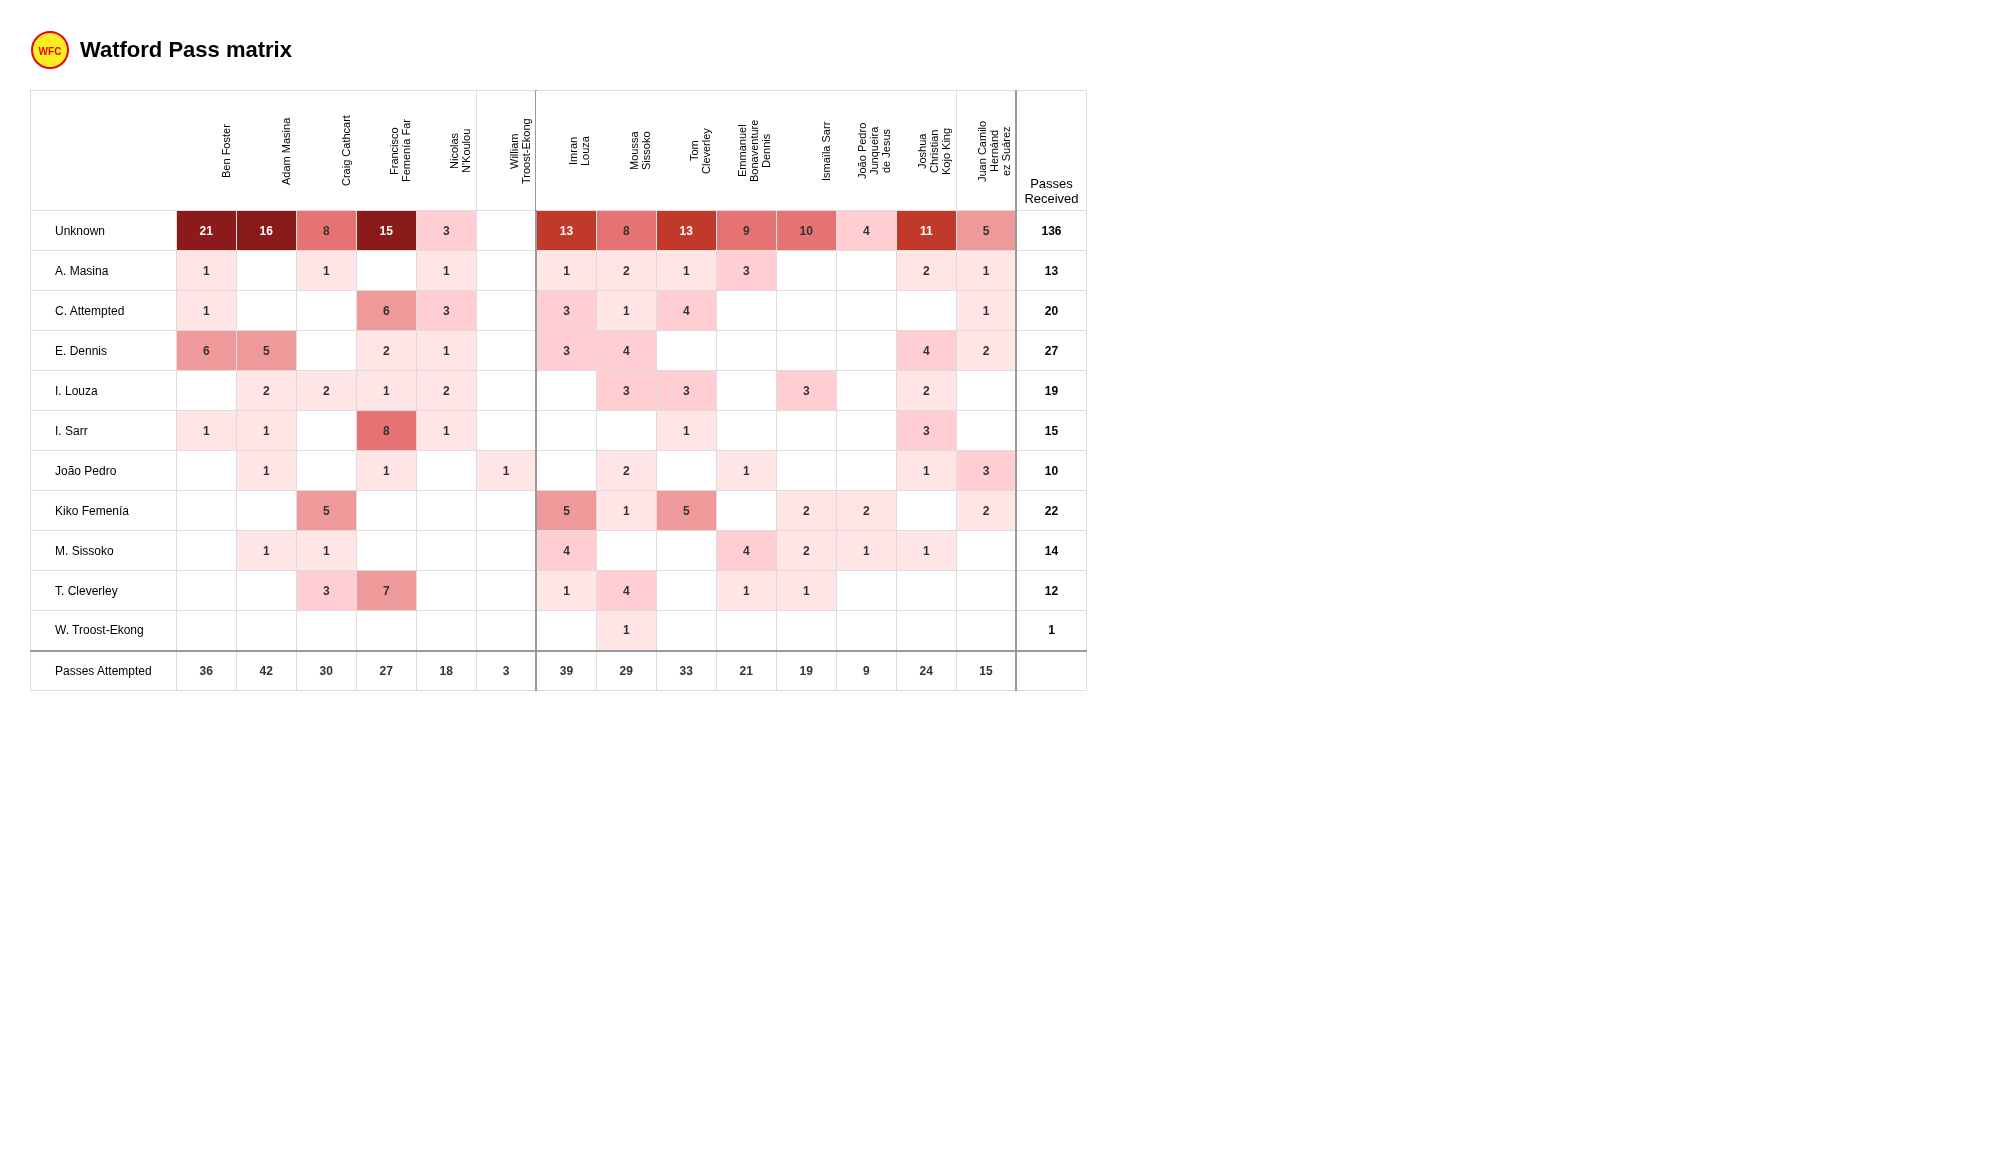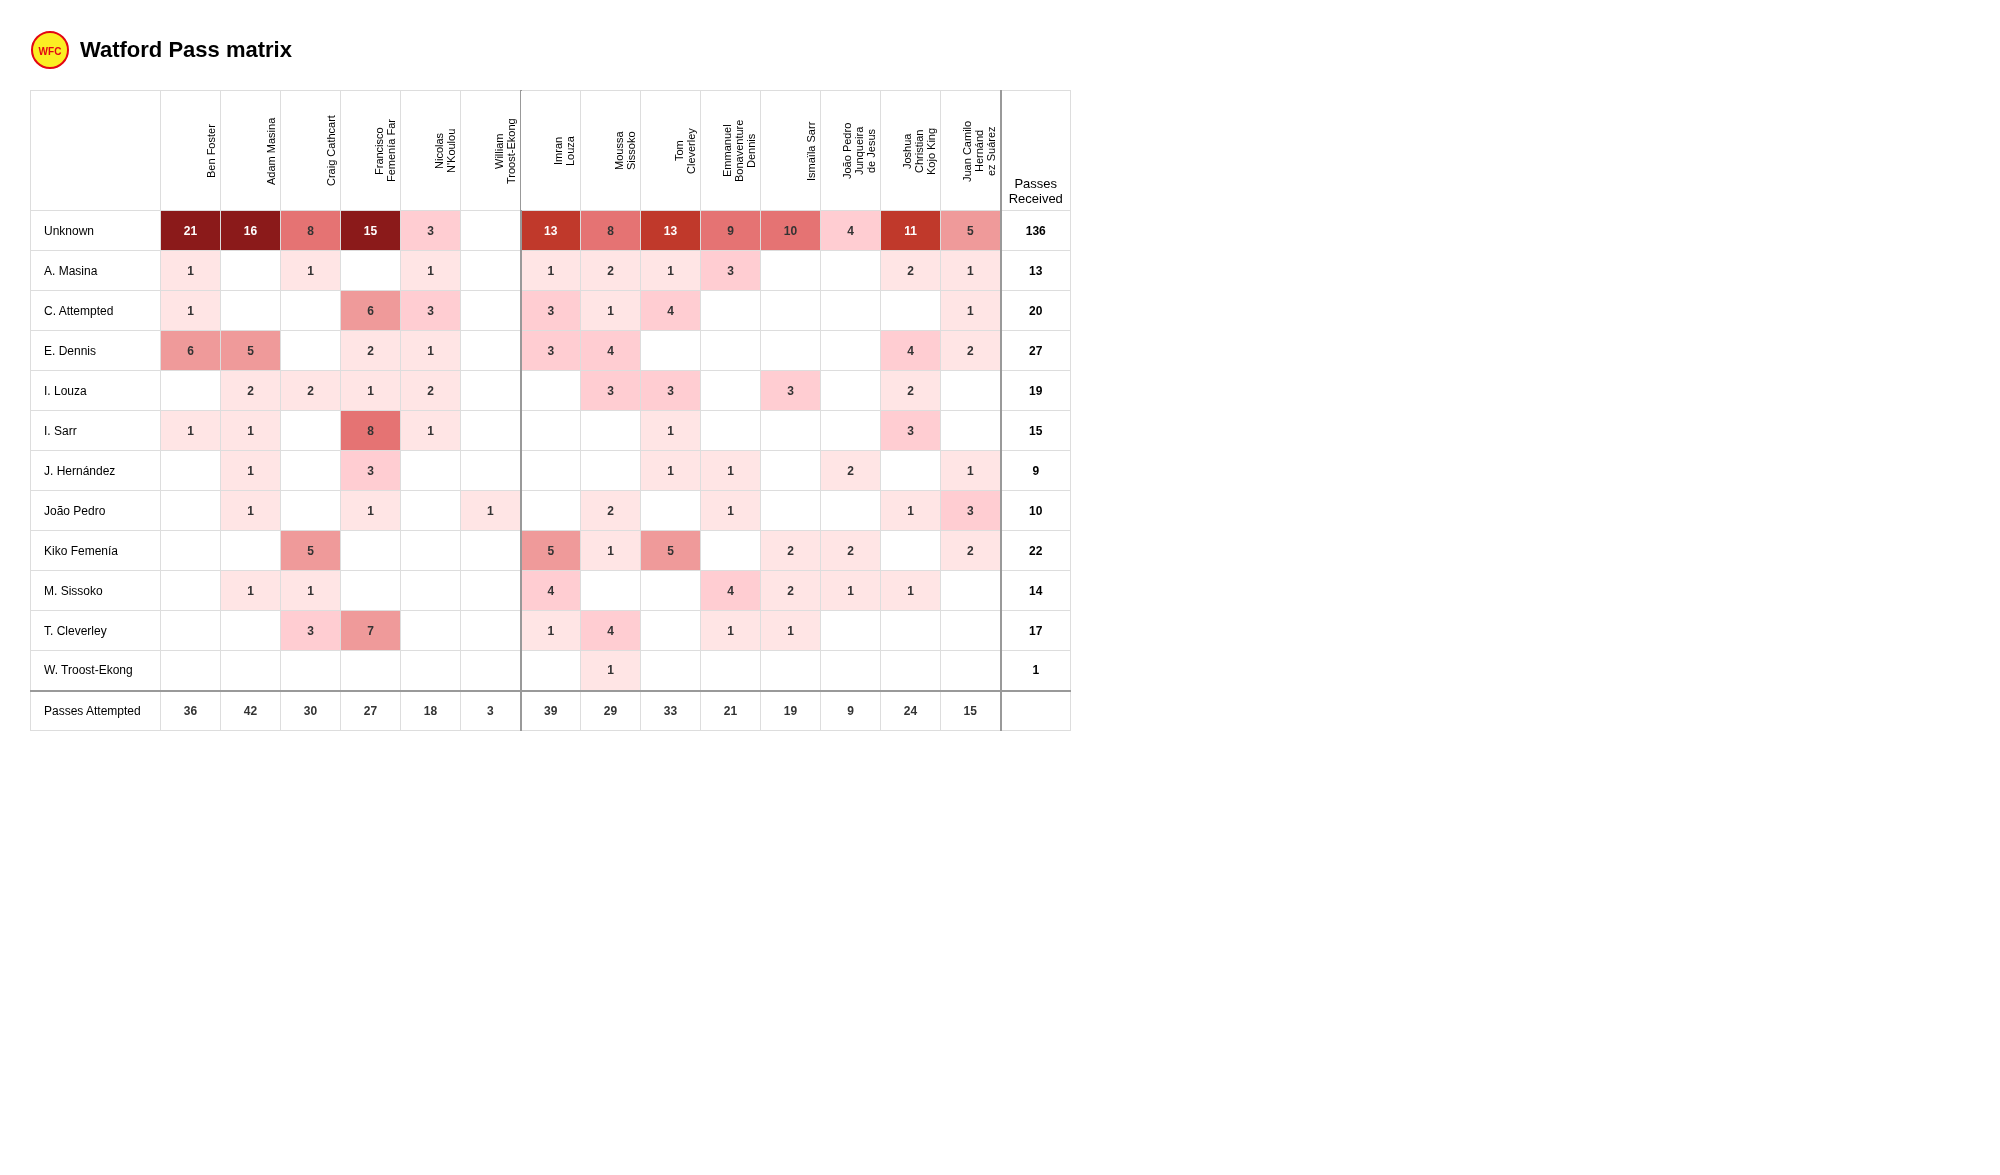--- a/index.html
+++ b/index.html
@@ -44,21 +44,21 @@
       font-size: 11px;
       font-weight: normal;
       padding: 8px 4px;
       width: 60px;
       height: 120px;
       vertical-align: bottom;
       background: #fff;
     }
     .row-header {
       text-align: left;
-      padding: 4px 13px;
+      padding: 4px 24px;
       white-space: nowrap;
       font-size: 12px;
       min-width: 130px;
       background: #fff;
     }
     .cell {
       width: 60px;
       height: 40px;
       font-size: 12px;
       font-weight: bold;
@@ -209,46 +209,28 @@
           <td class="cell" style="background-color: rgb(255, 255, 255);"></td>
           <td class="cell" style="background-color: rgb(255, 229, 229); color: rgb(51, 51, 51);">1</td>
           <td class="cell" style="background-color: rgb(255, 255, 255);"></td>
           <td class="cell" style="background-color: rgb(255, 255, 255);"></td>
           <td class="cell" style="background-color: rgb(255, 255, 255);"></td>
           <td class="cell" style="background-color: rgb(255, 205, 210); color: rgb(51, 51, 51);">3</td>
           <td class="cell" style="background-color: rgb(255, 255, 255);"></td>
           <td class="passes-value" style="border-left: 2px solid rgb(153, 153, 153);">15</td>
         </tr>
         <tr>
-          <td class="row-header">J. Hernández</td>
-          <td class="cell" style="background-color: rgb(255, 255, 255);"></td>
-          <td class="cell" style="background-color: rgb(255, 229, 229); color: rgb(51, 51, 51);">1</td>
-          <td class="cell" style="background-color: rgb(255, 255, 255);"></td>
-          <td class="cell" style="background-color: rgb(255, 205, 210); color: rgb(51, 51, 51);">3</td>
-          <td class="cell" style="background-color: rgb(255, 255, 255);"></td>
-          <td class="cell" style="background-color: rgb(255, 255, 255);"></td>
+          <td class="row-header">João Pedro</td>
+          <td class="cell" style="background-color: rgb(255, 255, 255);"></td>
+          <td class="cell" style="background-color: rgb(255, 229, 229); color: rgb(51, 51, 51);">1</td>
+          <td class="cell" style="background-color: rgb(255, 255, 255);"></td>
+          <td class="cell" style="background-color: rgb(255, 229, 229); color: rgb(51, 51, 51);">1</td>
+          <td class="cell" style="background-color: rgb(255, 255, 255);"></td>
+          <td class="cell" style="background-color: rgb(255, 229, 229); color: rgb(51, 51, 51);">1</td>
           <td class="cell" style="border-left: 2px solid rgb(153, 153, 153); background-color: rgb(255, 255, 255);"></td>
-          <td class="cell" style="background-color: rgb(255, 255, 255);"></td>
-          <td class="cell" style="background-color: rgb(255, 229, 229); color: rgb(51, 51, 51);">1</td>
-          <td class="cell" style="background-color: rgb(255, 229, 229); color: rgb(51, 51, 51);">1</td>
-          <td class="cell" style="background-color: rgb(255, 255, 255);"></td>
-          <td class="cell" style="background-color: rgb(255, 229, 229); color: rgb(51, 51, 51);">2</td>
-          <td class="cell" style="background-color: rgb(255, 255, 255);"></td>
-          <td class="cell" style="background-color: rgb(255, 229, 229); color: rgb(51, 51, 51);">1</td>
-          <td class="passes-value" style="border-left: 2px solid rgb(153, 153, 153);">9</td>
-        </tr>
-        <tr>
-          <td class="row-header">João Pedro</td>
-          <td class="cell" style="background-color: rgb(255, 255, 255);"></td>
-          <td class="cell" style="background-color: rgb(255, 229, 229); color: rgb(51, 51, 51);">1</td>
-          <td class="cell" style="background-color: rgb(255, 255, 255);"></td>
-          <td class="cell" style="background-color: rgb(255, 229, 229); color: rgb(51, 51, 51);">1</td>
-          <td class="cell" style="background-color: rgb(255, 255, 255);"></td>
-          <td class="cell" style="background-color: rgb(255, 229, 229); color: rgb(51, 51, 51);">1</td>
-          <td class="cell" style="border-left: 2px solid rgb(153, 153, 153); background-color: rgb(255, 255, 255);"></td>
           <td class="cell" style="background-color: rgb(255, 229, 229); color: rgb(51, 51, 51);">2</td>
           <td class="cell" style="background-color: rgb(255, 255, 255);"></td>
           <td class="cell" style="background-color: rgb(255, 229, 229); color: rgb(51, 51, 51);">1</td>
           <td class="cell" style="background-color: rgb(255, 255, 255);"></td>
           <td class="cell" style="background-color: rgb(255, 255, 255);"></td>
           <td class="cell" style="background-color: rgb(255, 229, 229); color: rgb(51, 51, 51);">1</td>
           <td class="cell" style="background-color: rgb(255, 205, 210); color: rgb(51, 51, 51);">3</td>
           <td class="passes-value" style="border-left: 2px solid rgb(153, 153, 153);">10</td>
         </tr>
         <tr>
@@ -296,21 +278,21 @@
           <td class="cell" style="background-color: rgb(255, 255, 255);"></td>
           <td class="cell" style="background-color: rgb(255, 255, 255);"></td>
           <td class="cell" style="border-left: 2px solid rgb(153, 153, 153); background-color: rgb(255, 229, 229); color: rgb(51, 51, 51);">1</td>
           <td class="cell" style="background-color: rgb(255, 205, 210); color: rgb(51, 51, 51);">4</td>
           <td class="cell" style="background-color: rgb(255, 255, 255);"></td>
           <td class="cell" style="background-color: rgb(255, 229, 229); color: rgb(51, 51, 51);">1</td>
           <td class="cell" style="background-color: rgb(255, 229, 229); color: rgb(51, 51, 51);">1</td>
           <td class="cell" style="background-color: rgb(255, 255, 255);"></td>
           <td class="cell" style="background-color: rgb(255, 255, 255);"></td>
           <td class="cell" style="background-color: rgb(255, 255, 255);"></td>
-          <td class="passes-value" style="border-left: 2px solid rgb(153, 153, 153);">17</td>
+          <td class="passes-value" style="border-left: 2px solid rgb(153, 153, 153);">12</td>
         </tr>
         <tr>
           <td class="row-header">W. Troost-Ekong</td>
           <td class="cell" style="background-color: rgb(255, 255, 255);"></td>
           <td class="cell" style="background-color: rgb(255, 255, 255);"></td>
           <td class="cell" style="background-color: rgb(255, 255, 255);"></td>
           <td class="cell" style="background-color: rgb(255, 255, 255);"></td>
           <td class="cell" style="background-color: rgb(255, 255, 255);"></td>
           <td class="cell" style="background-color: rgb(255, 255, 255);"></td>
           <td class="cell" style="border-left: 2px solid rgb(153, 153, 153); background-color: rgb(255, 255, 255);"></td>

